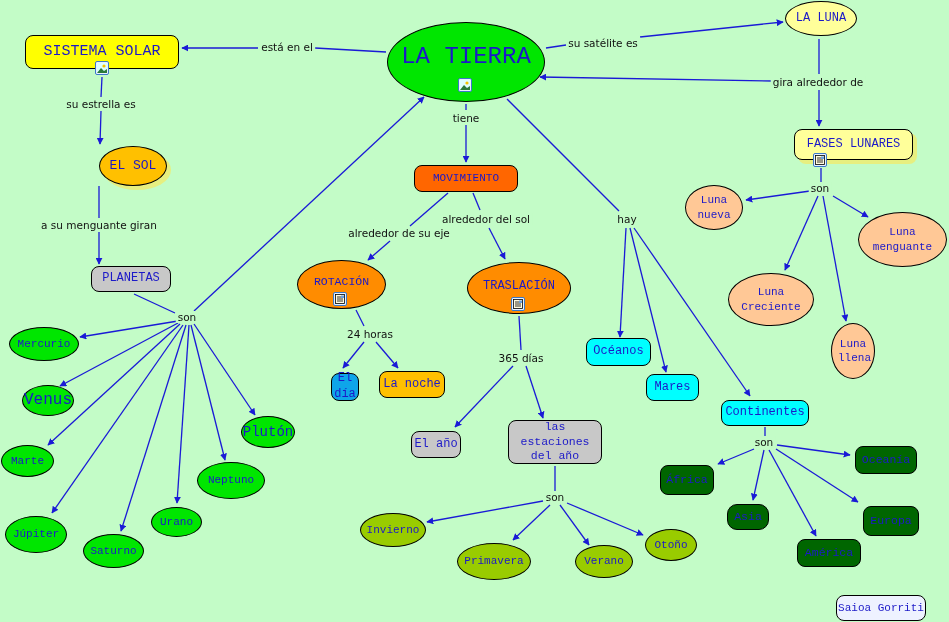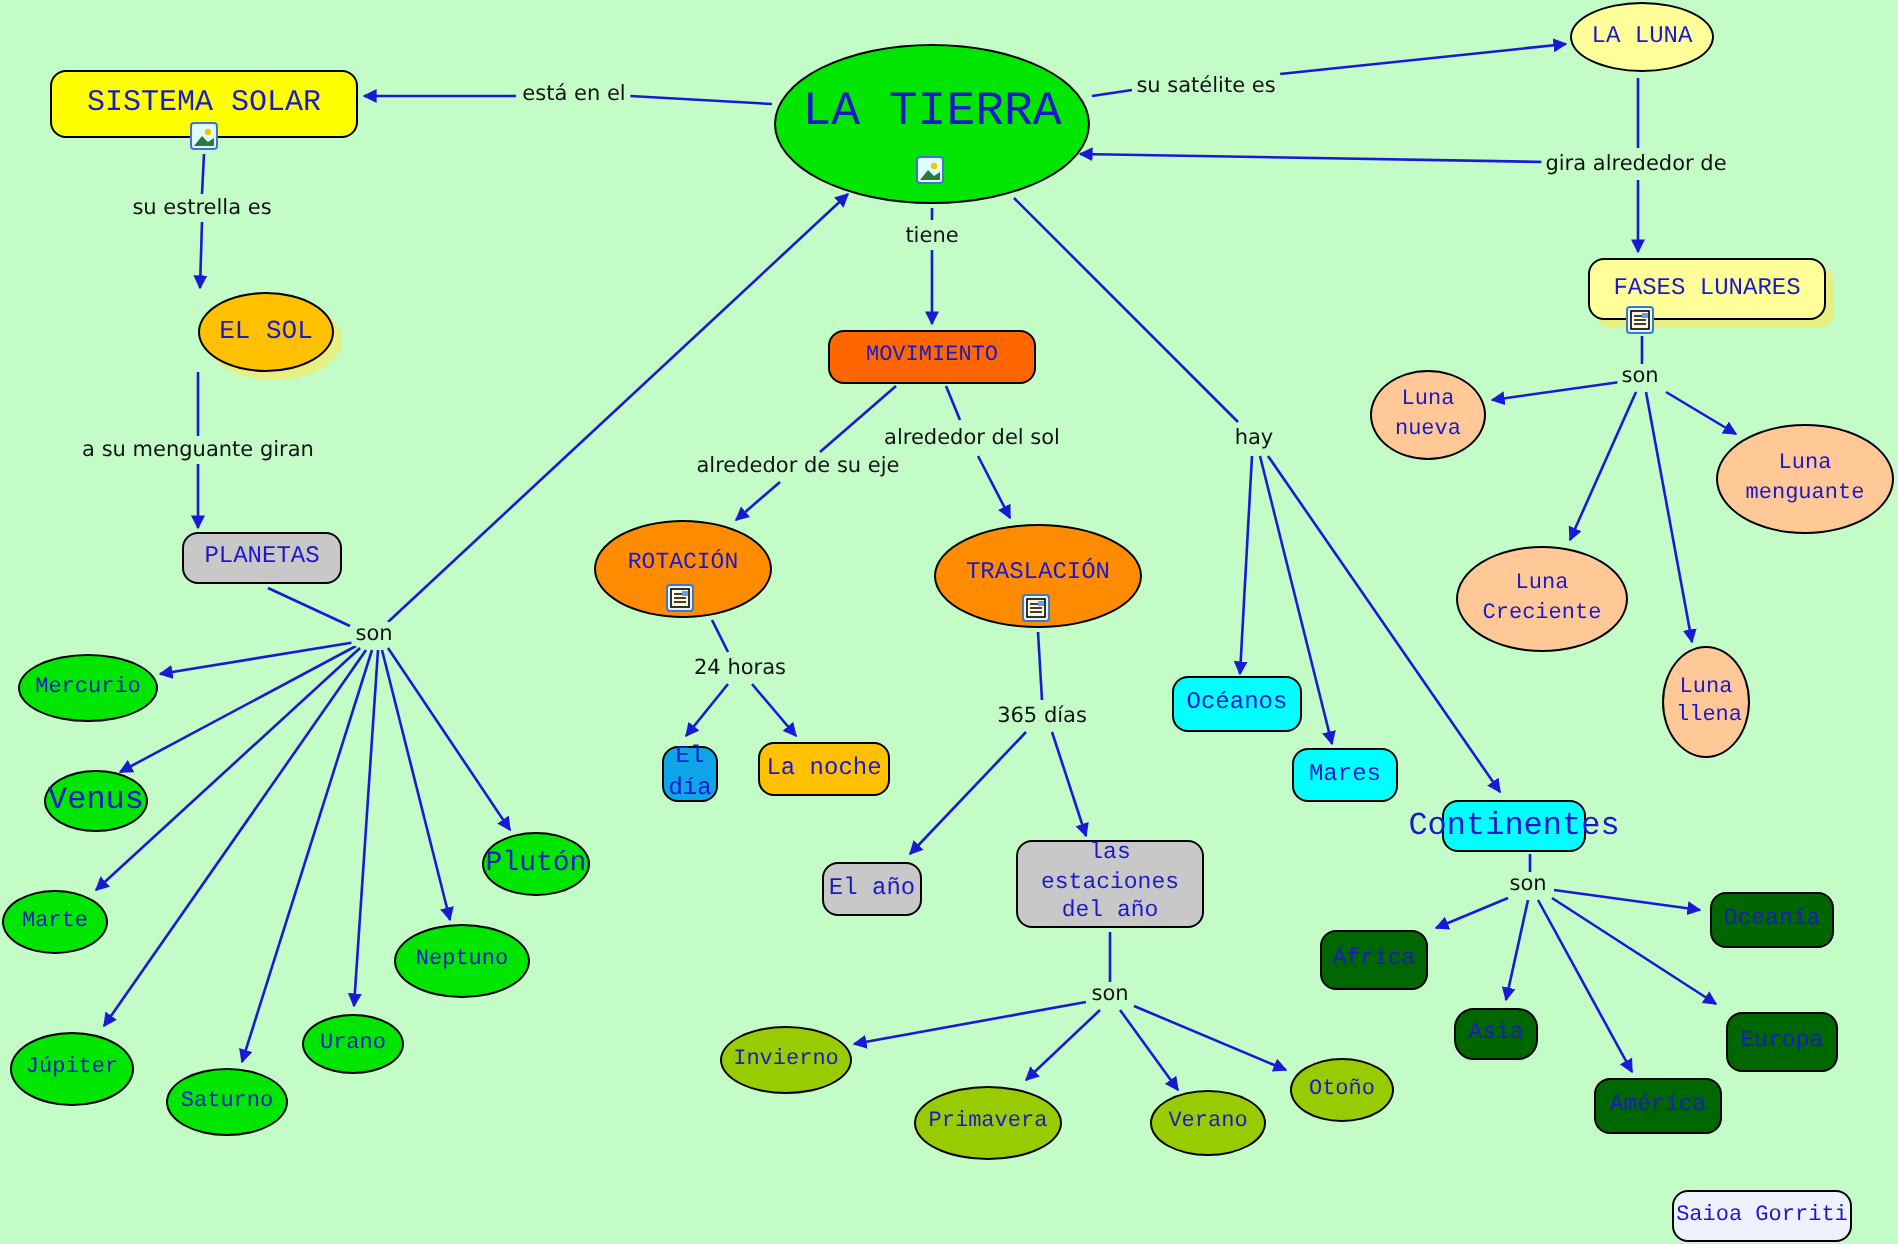--- a/index.html
+++ b/index.html
@@ -253,21 +253,21 @@
 <div class="node ell" style="left:645px;top:529px;width:52px;height:32px;background:#99cc00;font-size:11px;">
     <span>Otoño</span>
   </div>
 
 <div class="node rect" style="left:586px;top:338px;width:65px;height:28px;background:#00ffff;font-size:12px;">
     <span>Océanos</span>
   </div>
 <div class="node rect" style="left:646px;top:374px;width:53px;height:27px;background:#00ffff;font-size:12px;">
     <span>Mares</span>
   </div>
-<div class="node rect" style="left:721px;top:400px;width:72px;height:26px;background:#00ffff;font-size:16px;">
+<div class="node rect" style="left:721px;top:400px;width:88px;height:26px;background:#00ffff;font-size:12px;">
     <span>Continentes</span>
   </div>
 
 <div class="node rect" style="left:660px;top:465px;width:54px;height:30px;background:#006600;font-size:11.5px;">
     <span>África</span>
   </div>
 <div class="node rect" style="left:727px;top:504px;width:42px;height:26px;background:#006600;font-size:11.5px;border-radius:10px;">
     <span>Asia</span>
   </div>
 <div class="node rect" style="left:797px;top:539px;width:64px;height:28px;background:#006600;font-size:11.5px;">

